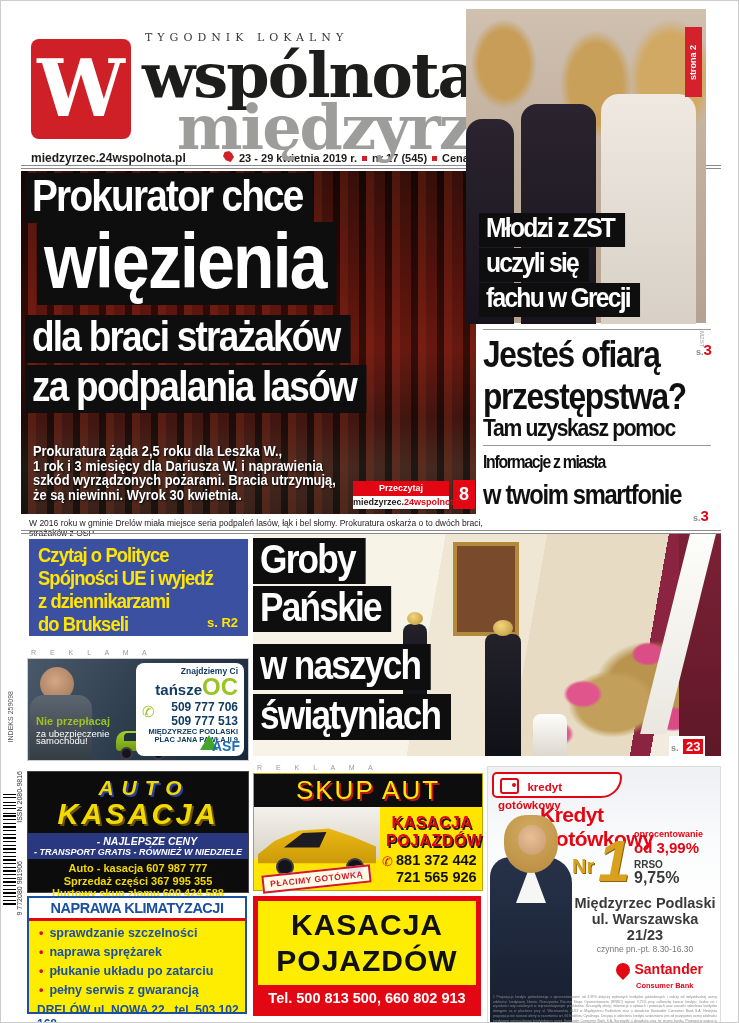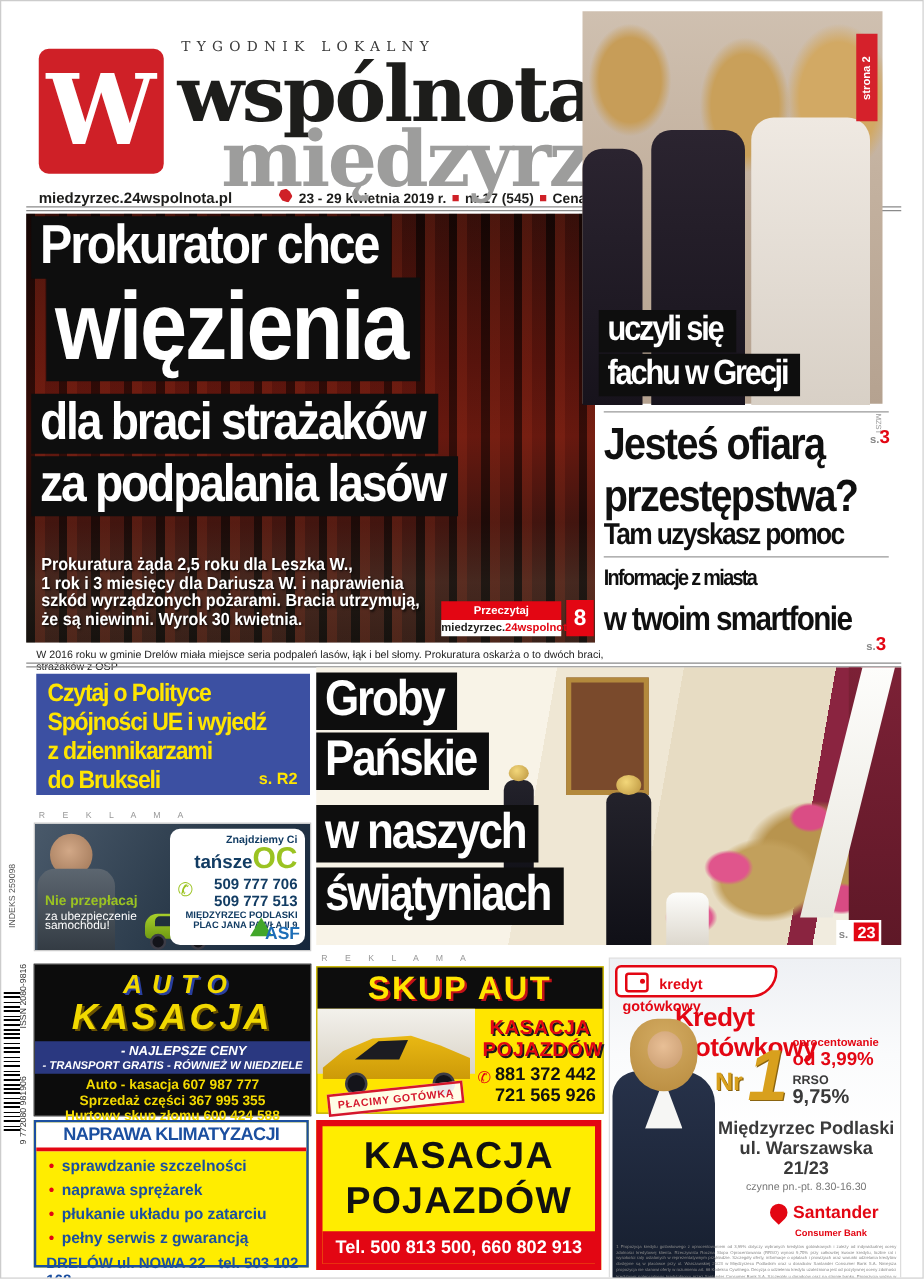--- a/index.html
+++ b/index.html
@@ -80,21 +80,21 @@
   
   .klima{background:#ffed00;border:2px solid #1b4fa0;box-sizing:border-box;}
   .klima-title{background:#fff;color:#1b4fa0;font-weight:bold;font-size:14.5px;text-align:center;
                border-bottom:3px solid #e30613;letter-spacing:-.5px;padding:2px 0;}
   .klima-li{color:#1b4fa0;font-weight:bold;font-size:12.5px;line-height:19px;}
   .klima-li .dot{color:#e30613;margin:0 6px 0 10px;}
   .klima-foot{color:#1b4fa0;font-weight:bold;font-size:12px;}
   
   .sa{background:#ffe500;border:1px solid #b9a800;}
   .sa-top{background:#0d0d0d;text-align:center;}
-  .sa-title{color:#ffe500;font-weight:bold;font-size:26px;letter-spacing:2px;
+  .sa-title{color:#ffe500;font-weight:normal;font-size:26px;letter-spacing:2px;
             text-shadow:2px 2px 0 #c31218;}
   .sa-photo{background:linear-gradient(180deg,#f3f1ec,#d9d3c6);}
   .sa-kas{color:#e30613;font-weight:bold;font-size:16px;letter-spacing:.5px;
           text-shadow:1.5px 1.5px 0 #1a1a1a;line-height:18px;}
   .sa-phone{color:#111;font-weight:bold;font-size:14.5px;line-height:17px;}
   .stamp{border:2px solid #d5172c;color:#d5172c;background:rgba(255,255,255,.9);
          font-weight:bold;font-size:8.5px;padding:2px 6px;transform:rotate(-6deg);letter-spacing:.5px;}
   .lambo{background:linear-gradient(180deg,#f5c518,#c79406);
          clip-path:polygon(0 72%,14% 48%,34% 30%,60% 26%,80% 40%,100% 58%,100% 88%,0 88%);}
   .lambo-glass{background:#1c1c22;clip-path:polygon(22% 60%,38% 34%,58% 32%,52% 60%);}
@@ -171,20 +171,23 @@
     <div class="deck"><span class="cx92">szkód wyrządzonych pożarami. Bracia utrzymują,</span></div>
     <div class="deck"><span class="cx92">że są niewinni. Wyrok 30 kwietnia.</span></div>
   </div>
 
   <div class="abs comment-red" style="left:352px;top:480px;width:96px;height:15px;z-index:5;">Przeczytaj komentarze na:</div>
   <div class="abs comment-white" style="left:352px;top:495px;width:96px;height:13px;z-index:5;"><span>miedzyrzec.</span><span style="color:#e30613;">24wspolnota</span><span>.pl</span></div>
   <div class="abs comment-8" style="left:452px;top:479px;width:22px;height:29px;z-index:5;">8</div>
 
   <div class="abs caption" style="left:28px;top:517px;width:460px;">W 2016 roku w gminie Drelów miała miejsce seria podpaleń lasów, łąk i bel słomy. Prokuratura oskarża o to dwóch braci, strażaków z OSP</div>
 
+  <div class="abs" style="left:478px;top:212px;z-index:4;">
+    <span class="bar cx" style="font-size:28px;">Młodzi z ZST</span>
+  </div>
   <div class="abs" style="left:478px;top:247px;z-index:4;">
     <span class="bar cx" style="font-size:28px;">uczyli się</span>
   </div>
   <div class="abs" style="left:478px;top:282px;z-index:4;">
     <span class="bar cx" style="font-size:28px;">fachu w Grecji</span>
   </div>
   <div class="abs credit" style="left:698px;top:330px;z-index:3;">MZST</div>
 
   <div class="abs" style="left:482px;top:328px;width:228px;border-top:1px solid #999;"></div>
 

